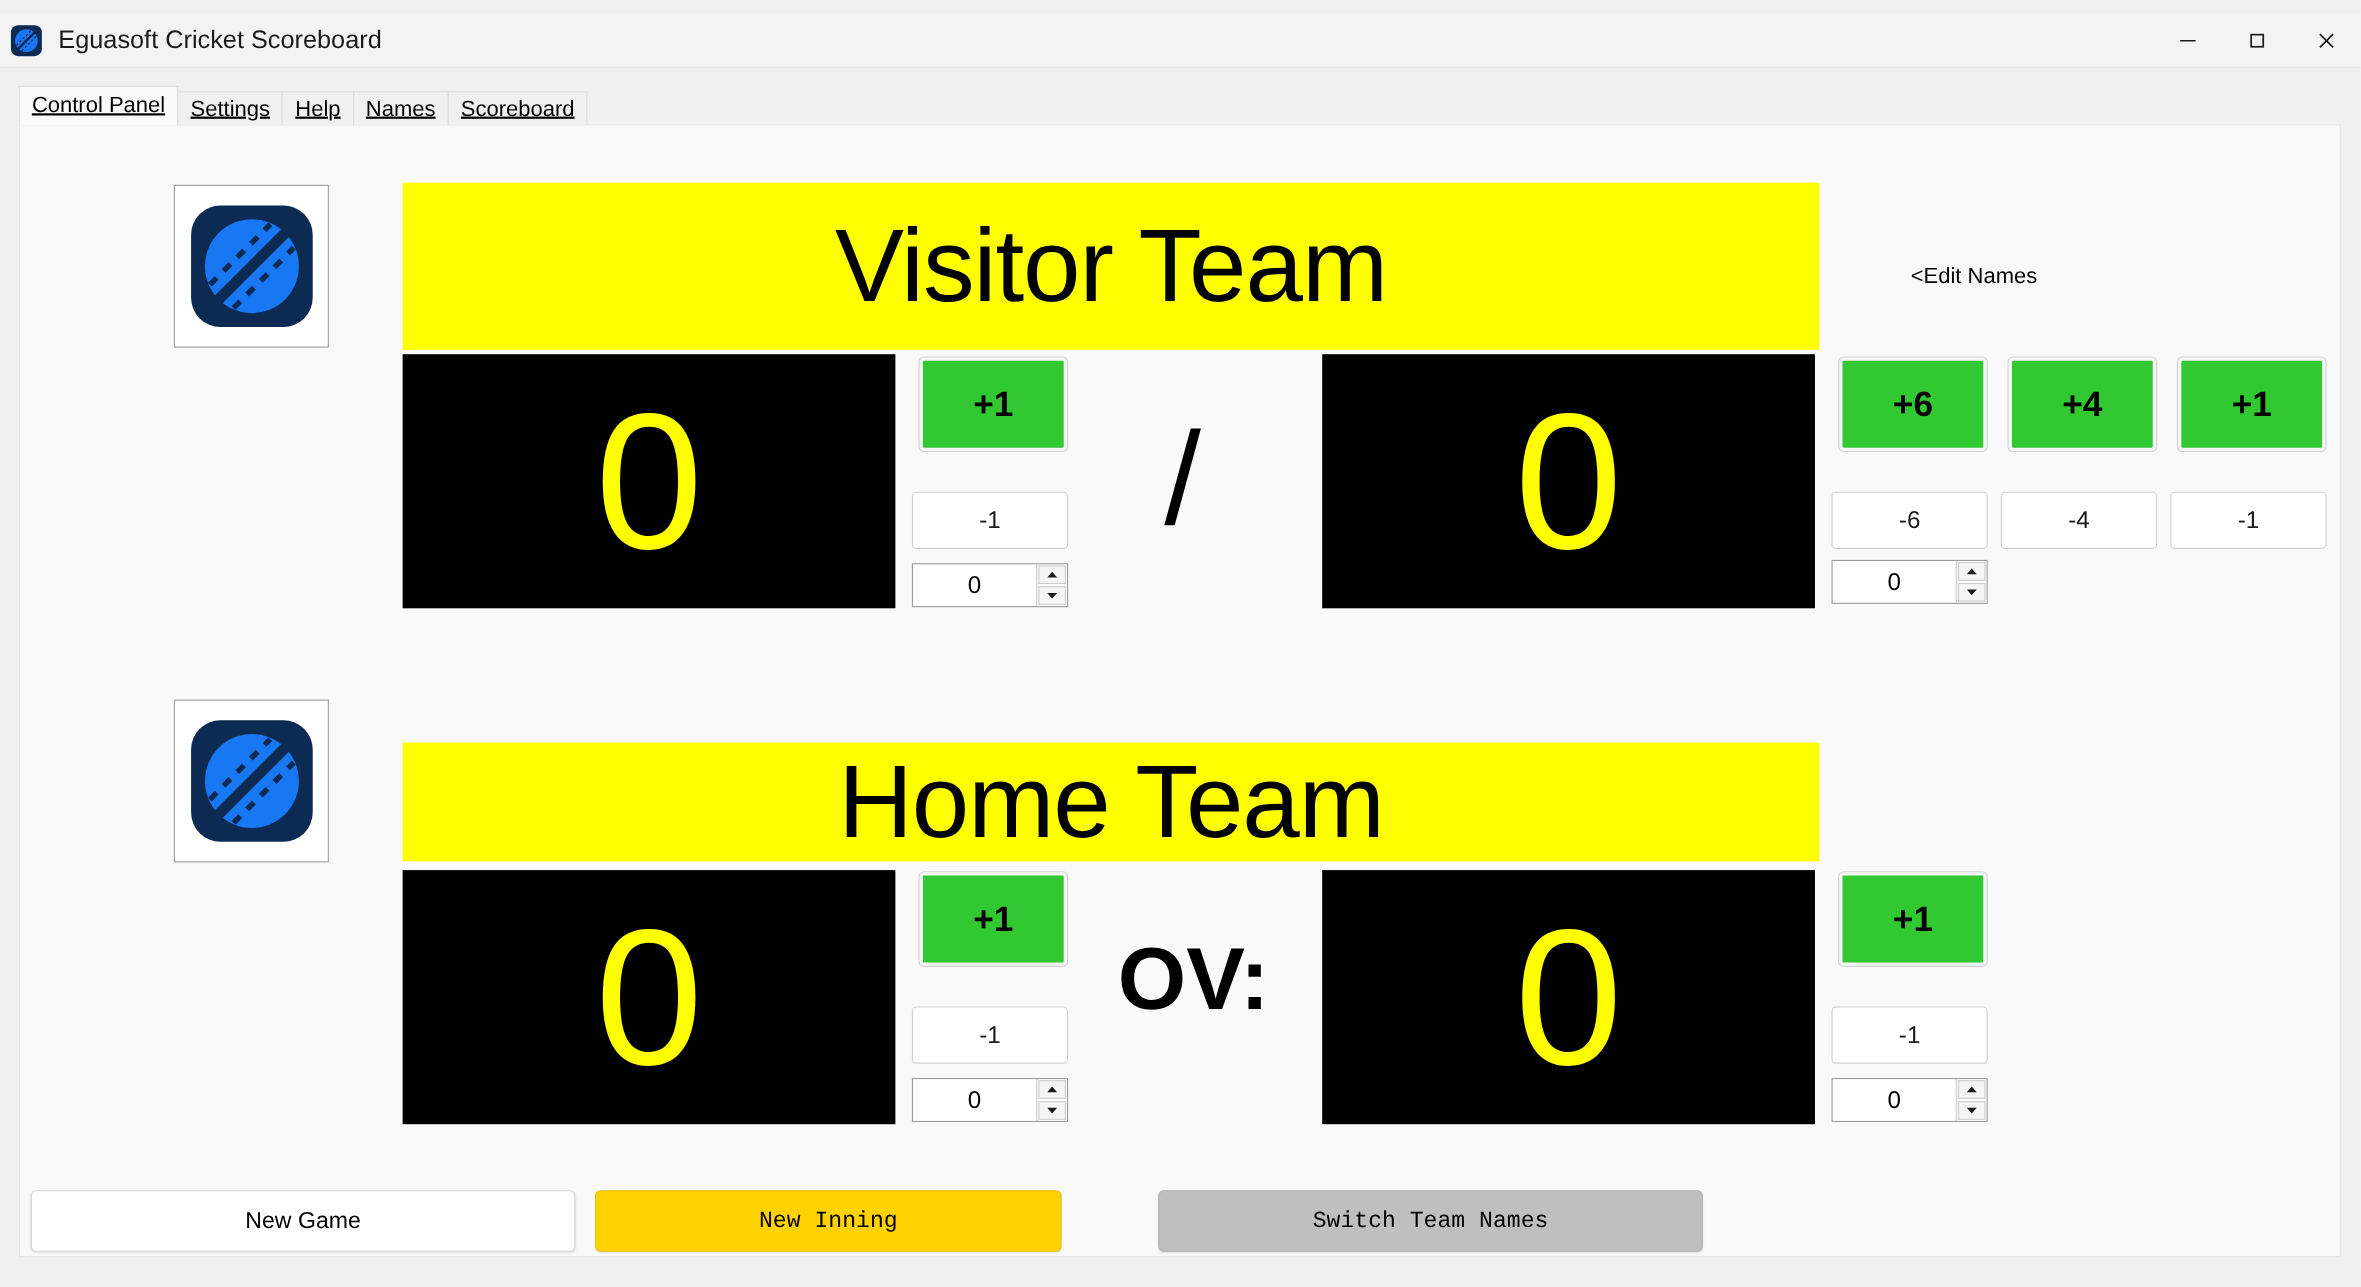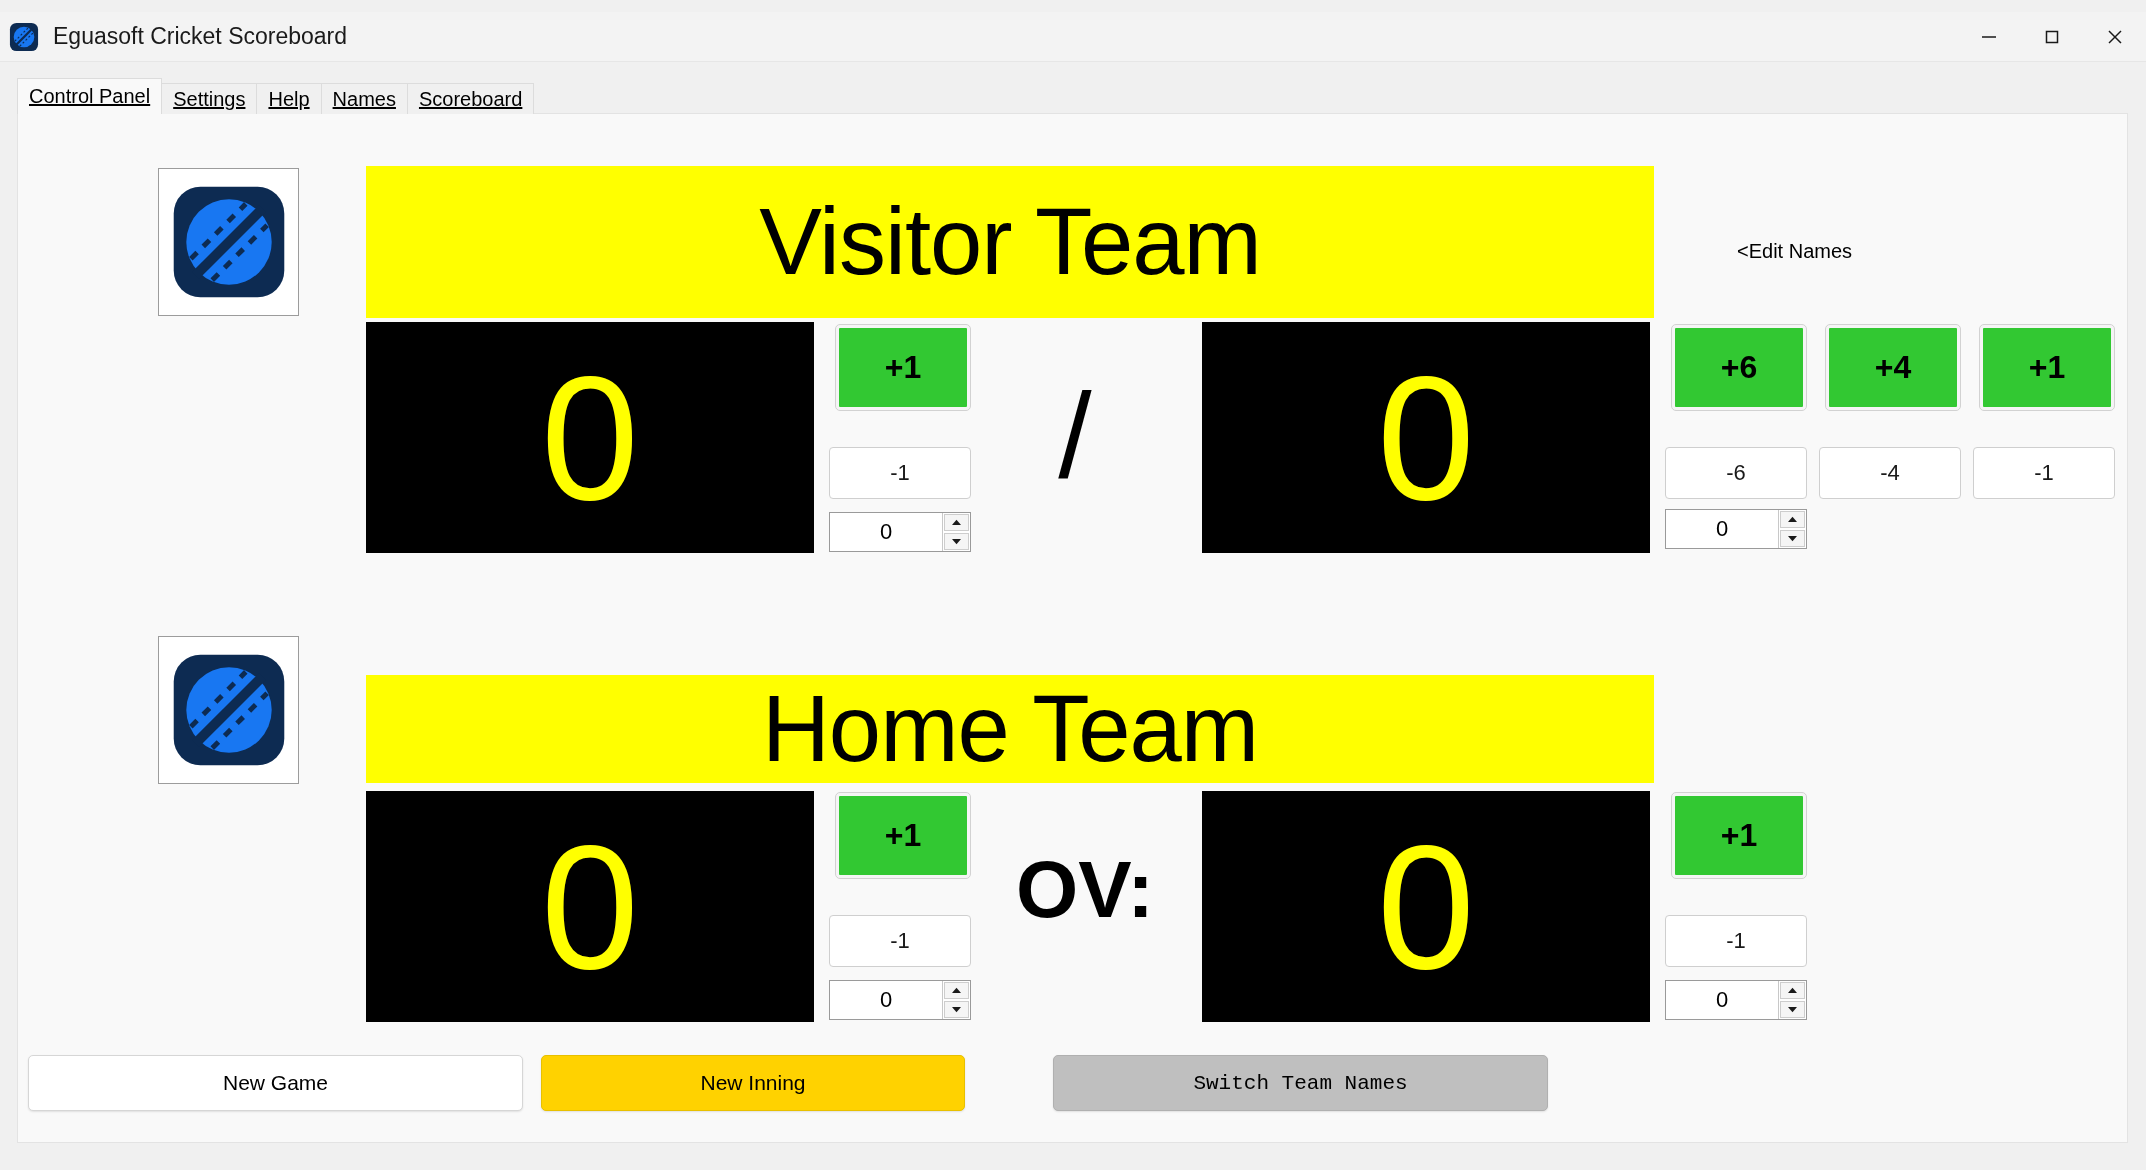--- a/index.html
+++ b/index.html
@@ -127,20 +127,21 @@
   .btn.minus span { font-size: 22px; color: #1a1a1a; }
 
   .bigbtn {
     position: absolute;
     border: 1px solid #d6d6d6;
     border-radius: 5px;
     display: flex; align-items: center; justify-content: center;
     font-size: 21px; color: #000;
     font-family: "Liberation Sans", sans-serif;
     box-shadow: 0 1px 2px rgba(0,0,0,0.10);
+    margin-top: 27px;
   }
   .bigbtn.white { background: #ffffff; }
   .bigbtn.gold  { background: #ffd200; border-color: #e8c000; }
   .bigbtn.gray  { background: #bfbfbf; border-color: #b0b0b0; font-family: Liberation Mono, monospace; }
 
   
   .spin {
     position: absolute;
     height: 40px;
     border: 1px solid #9a9a9a;
@@ -379,18 +380,18 @@
         <svg width="11" height="7" viewBox="0 0 11 7">
           <polygon points="5.5,6.2 1,1 10,1" fill="#1a1a1a"></polygon>
         </svg>
       </div>
   </div>
 </div>
 
 <div class="bigbtn white" style="left:28px; top:1055px; width:495px; height:56px;">
   <span>New Game</span>
 </div>
-<div class="bigbtn gold" style="left:541px; top:1055px; width:424px; height:56px;">
+<div class="bigbtn gold" style="left:541px; top:1055px; width:424px; height:56px;font-family:Liberation Mono, monospace;">
   <span>New Inning</span>
 </div>
 <div class="bigbtn gray" style="left:1053px; top:1055px; width:495px; height:56px;">
   <span>Switch Team Names</span>
 </div>
 
 </body></html>

